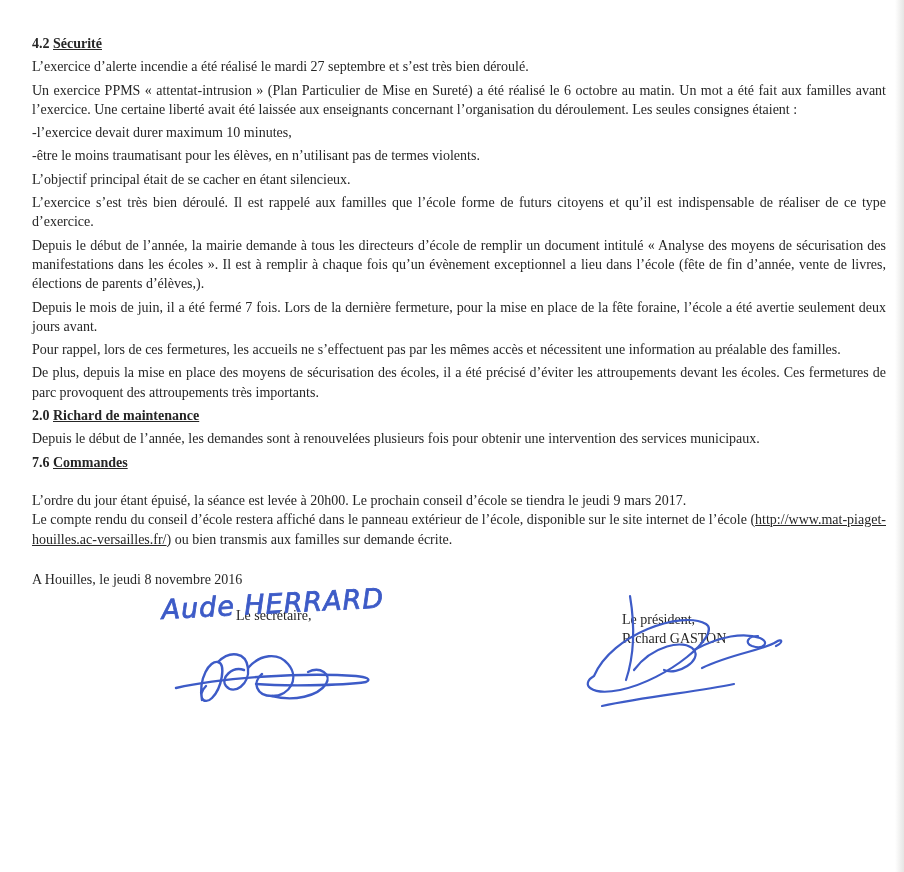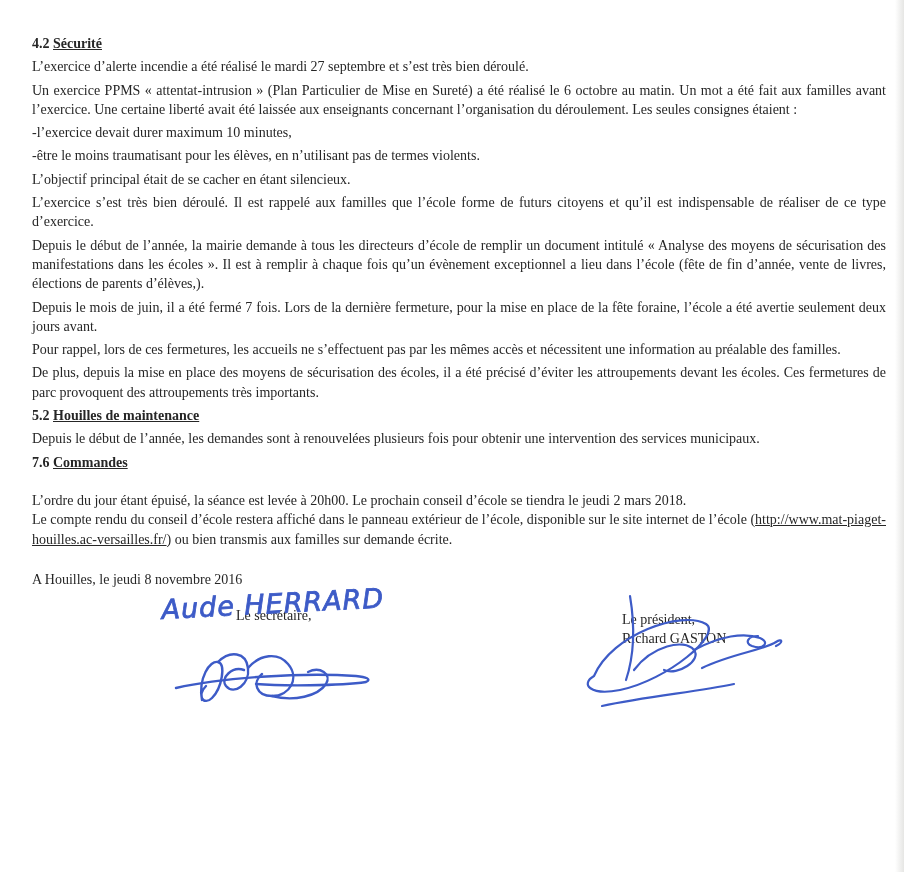--- a/index.html
+++ b/index.html
@@ -56,26 +56,26 @@
     <p>Un exercice PPMS « attentat-intrusion » (Plan Particulier de Mise en Sureté) a été réalisé le 6 octobre au matin. Un mot a été fait aux familles avant l’exercice. Une certaine liberté avait été laissée aux enseignants concernant l’organisation du déroulement. Les seules consignes étaient :</p>
     <p>-l’exercice devait durer maximum 10 minutes,</p>
     <p>-être le moins traumatisant pour les élèves, en n’utilisant pas de termes violents.</p>
     <p>L’objectif principal était de se cacher en étant silencieux.</p>
     <p>L’exercice s’est très bien déroulé. Il est rappelé aux familles que l’école forme de futurs citoyens et qu’il est indispensable de réaliser de ce type d’exercice.</p>
     <p>Depuis le début de l’année, la mairie demande à tous les directeurs d’école de remplir un document intitulé « Analyse des moyens de sécurisation des manifestations dans les écoles ». Il est à remplir à chaque fois qu’un évènement exceptionnel a lieu dans l’école (fête de fin d’année, vente de livres, élections de parents d’élèves,).</p>
     <p>Depuis le mois de juin, il a été fermé 7 fois. Lors de la dernière fermeture, pour la mise en place de la fête foraine, l’école a été avertie seulement deux jours avant.</p>
     <p>Pour rappel, lors de ces fermetures, les accueils ne s’effectuent pas par les mêmes accès et nécessitent une information au préalable des familles.</p>
     <p>De plus, depuis la mise en place des moyens de sécurisation des écoles, il a été précisé d’éviter les attroupements devant les écoles. Ces fermetures de parc provoquent des attroupements très importants.</p>
 
-    <p class="heading"><span>5.2</span>&nbsp;<span class="title">Houilles de maintenance</span></p>
+    <p class="heading"><span>2.0</span>&nbsp;<span class="title">Richard de maintenance</span></p>
     <p>Depuis le début de l’année, les demandes sont à renouvelées plusieurs fois pour obtenir une intervention des services municipaux.</p>
 
     <p class="heading"><span>7.6</span>&nbsp;<span class="title">Commandes</span></p>
 
-    <p class="closing"><span>L’ordre du jour étant épuisé, la séance est levée à 20h00. Le prochain conseil d’école se tiendra le jeudi 2 mars 2018.</span><br>
+    <p class="closing"><span>L’ordre du jour étant épuisé, la séance est levée à 20h00. Le prochain conseil d’école se tiendra le jeudi 9 mars 2017.</span><br>
       <span>Le compte rendu du conseil d’école restera affiché dans le panneau extérieur de l’école, disponible sur le site internet de l’école (</span><span class="url">http://www.mat-piaget-houilles.ac-versailles.fr/</span><span>) ou bien transmis aux familles sur demande écrite.</span></p>
 
     <p class="place-date">A Houilles, le jeudi 8 novembre 2016</p>
 
     <div class="sig-row">
       <div class="sig-left">Le secrétaire,</div>
       <div class="sig-right">
         <div>Le président,</div>
         <div>Richard GASTON</div>
       </div>

